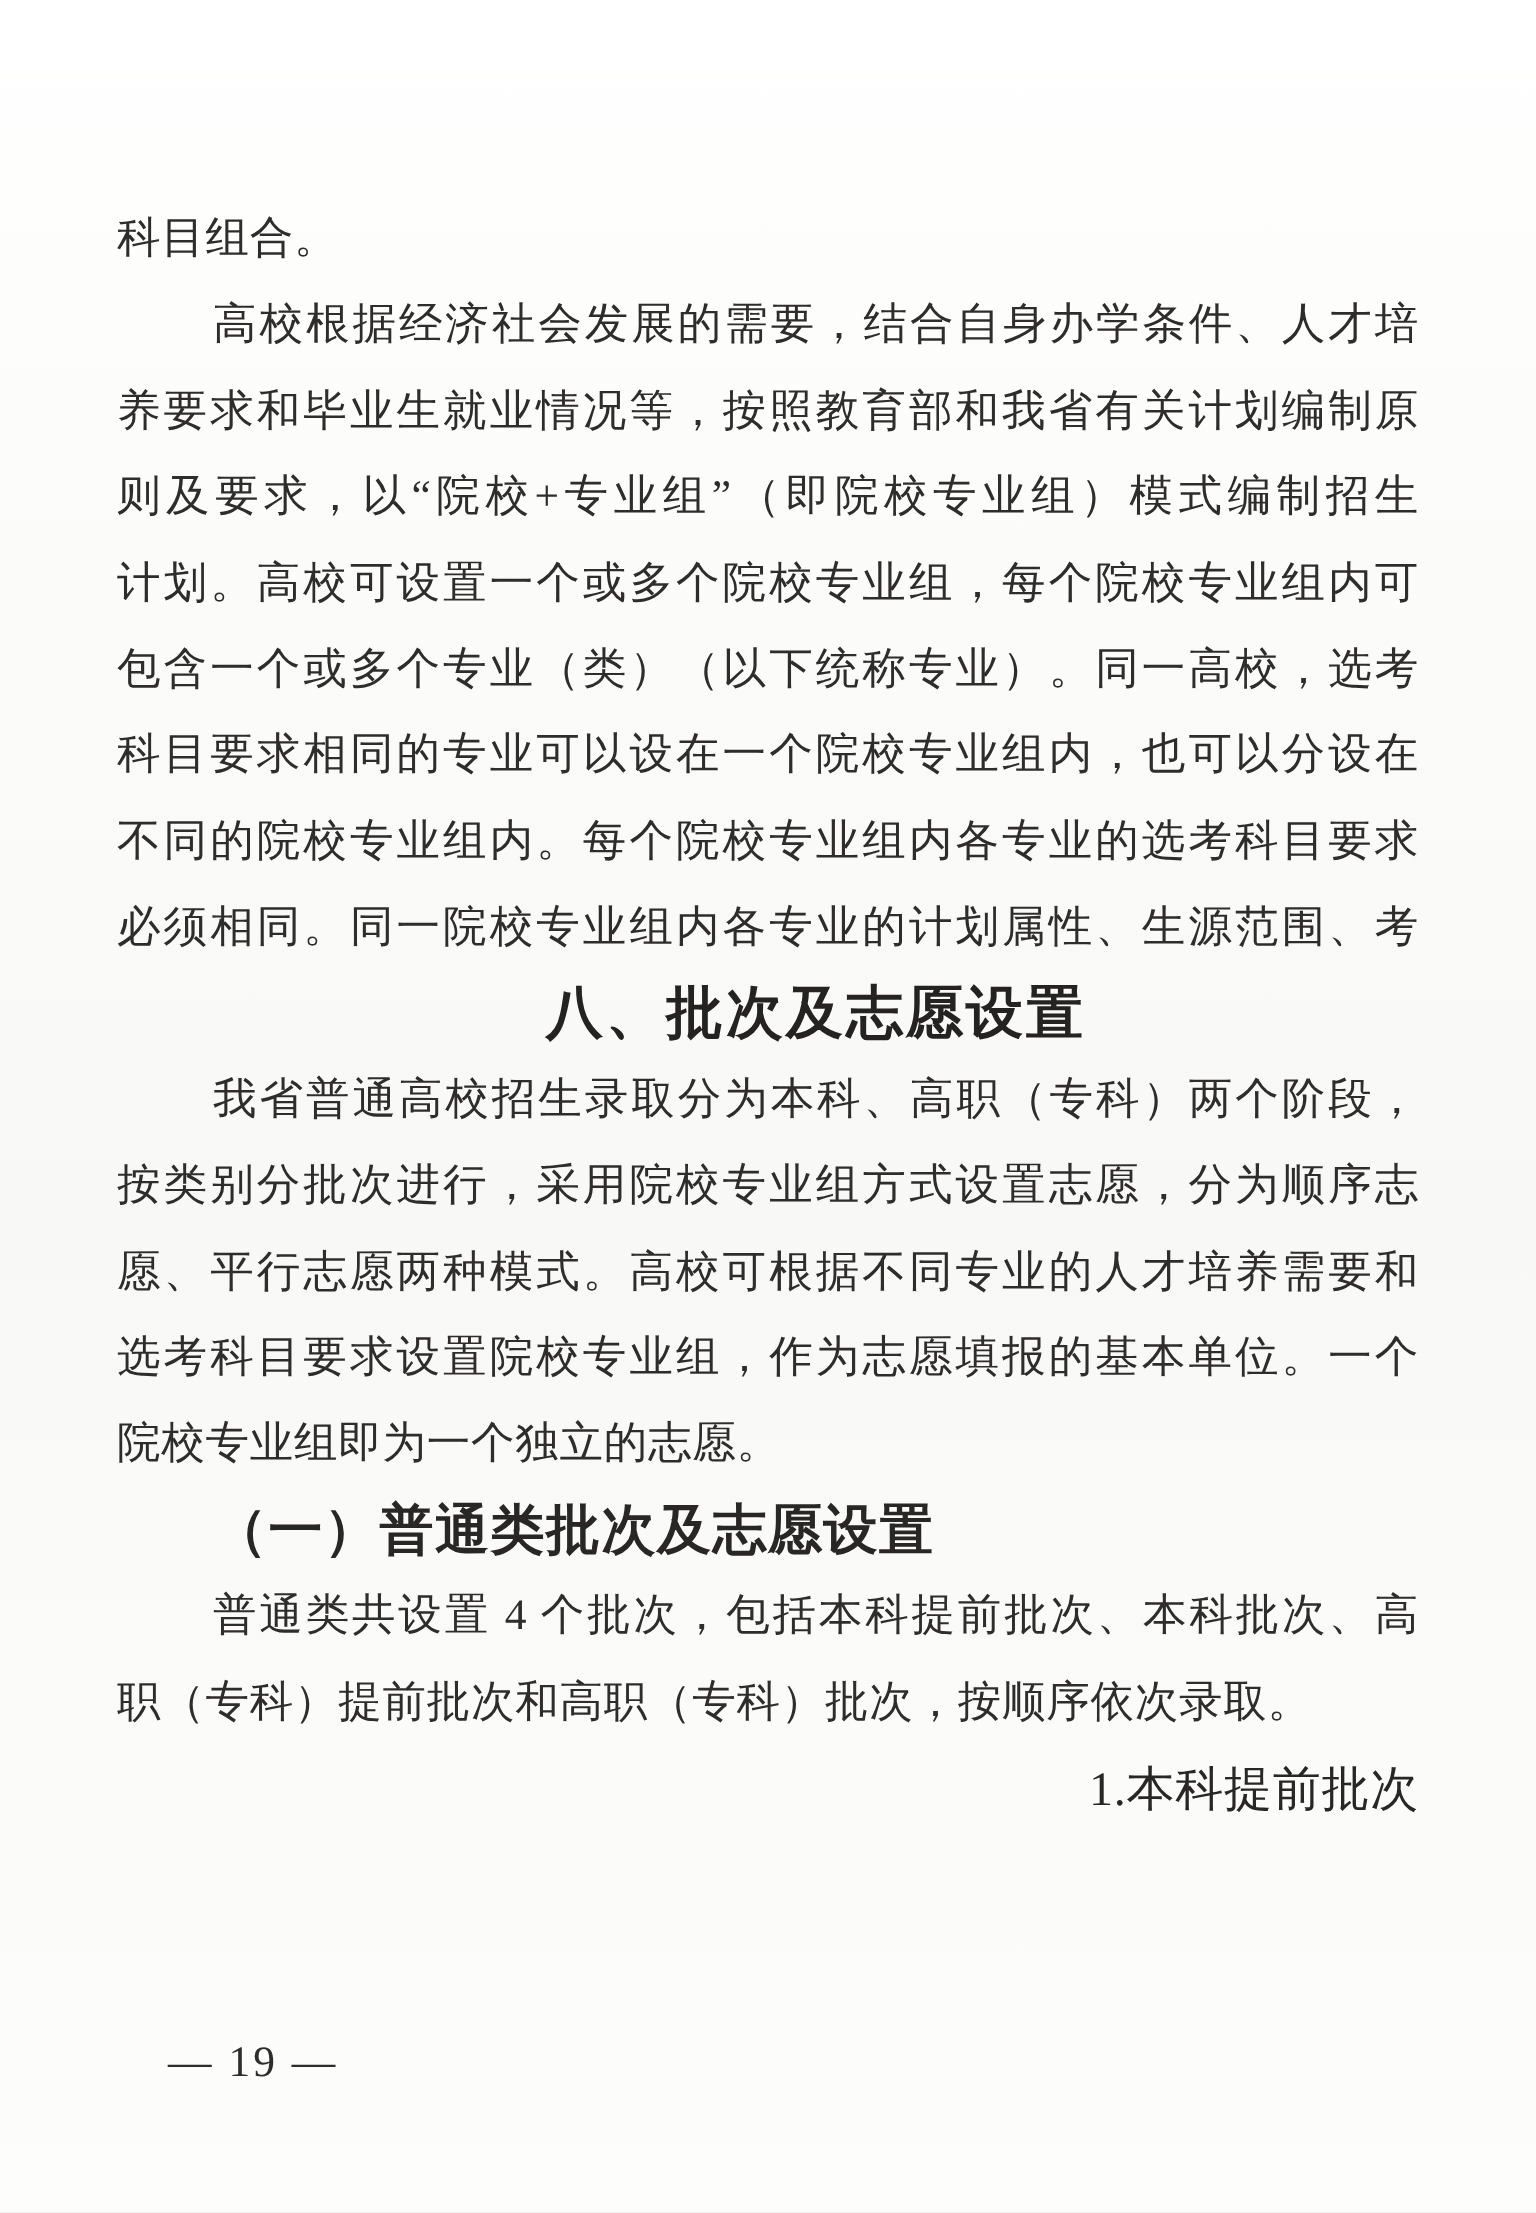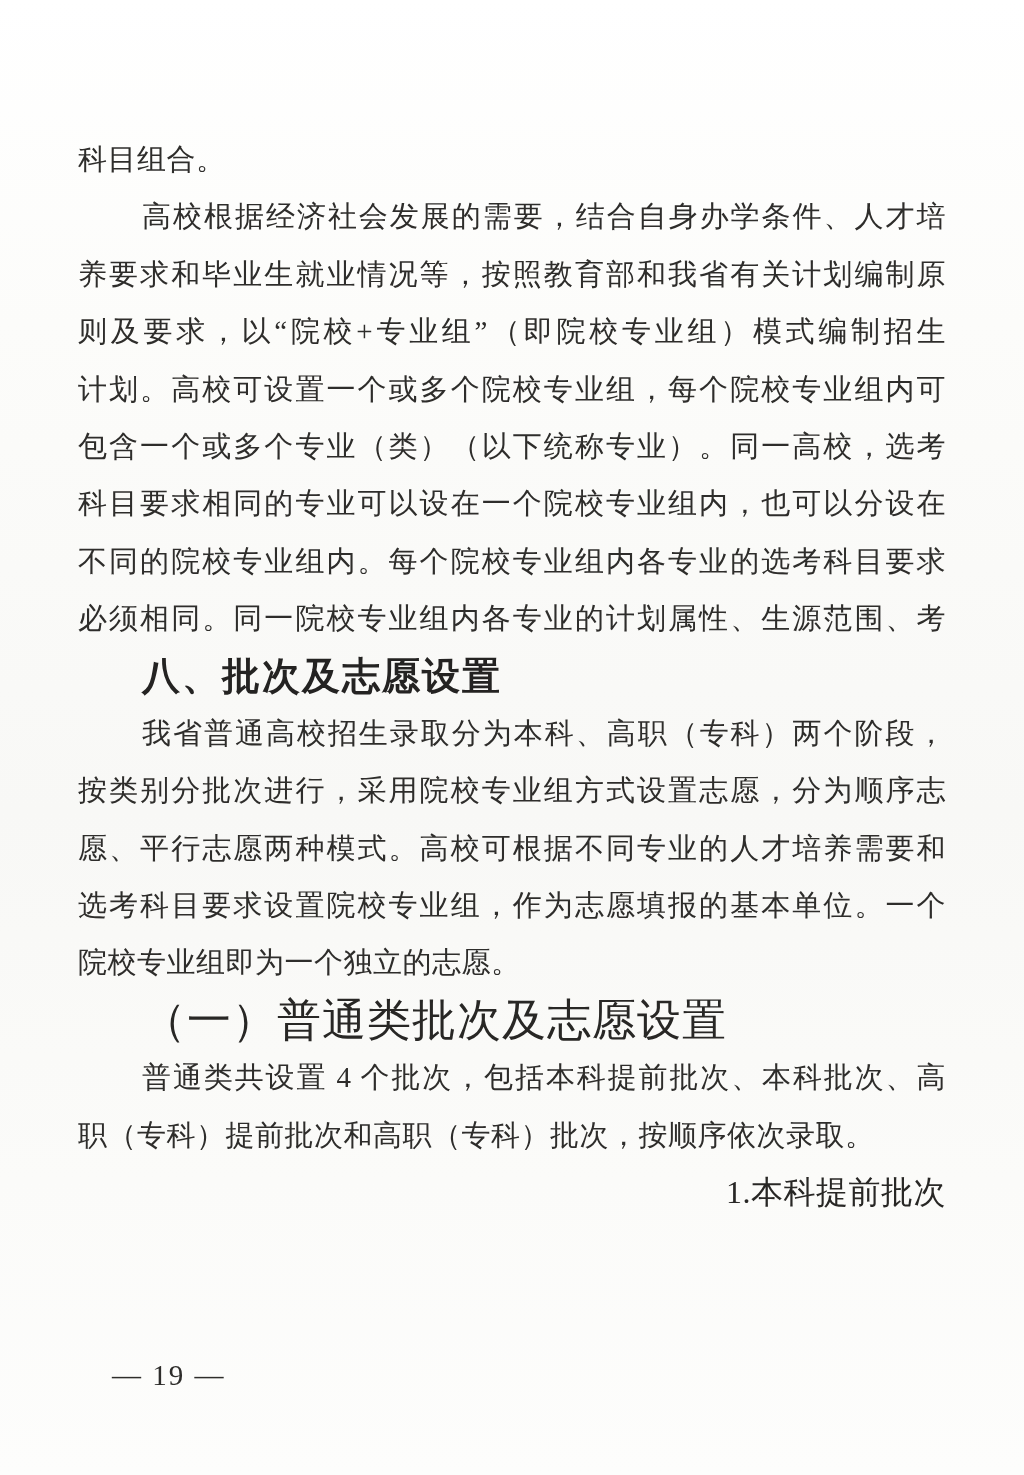--- a/index.html
+++ b/index.html
@@ -36,24 +36,25 @@
     text-justify: inter-character;
     overflow: hidden;
   }
   .line.indent { padding-left: 64px; }
   .line.heading {
     font-family: "Liberation Sans", "DejaVu Sans", sans-serif;
     font-weight: 700;
     font-size: 38px;
     color: #242322;
     letter-spacing: 2px;
+    text-align: center;
   }
   .line.subheading {
-    font-weight: 400;
-    font-size: 44px;
+    font-weight: 700;
+    font-size: 36px;
     color: #282725;
     letter-spacing: 1px;
   }
   .line.subheading2 {
     font-weight: 500;
     font-size: 32px;
     color: #282725;
     text-align: right;
   }
   .footer-pagenum {

